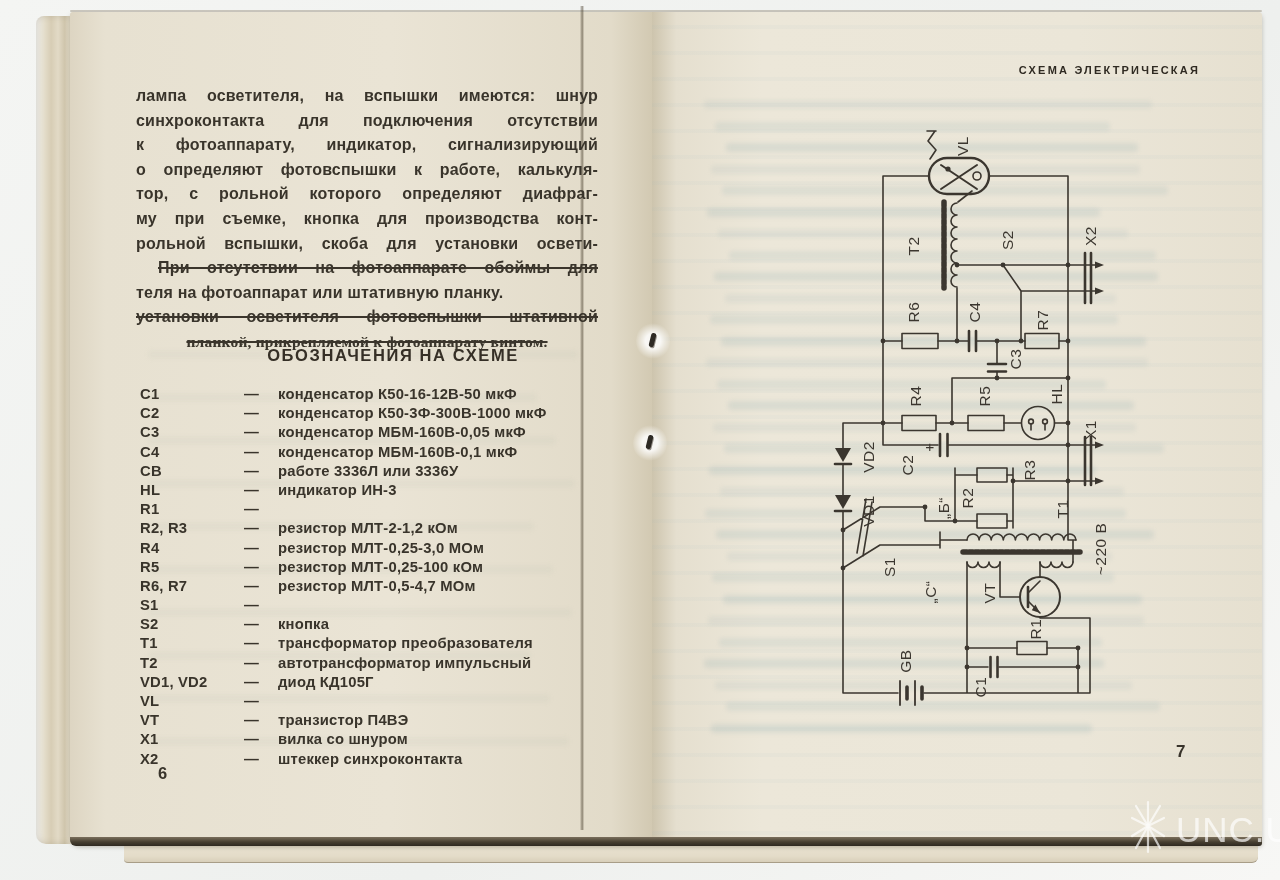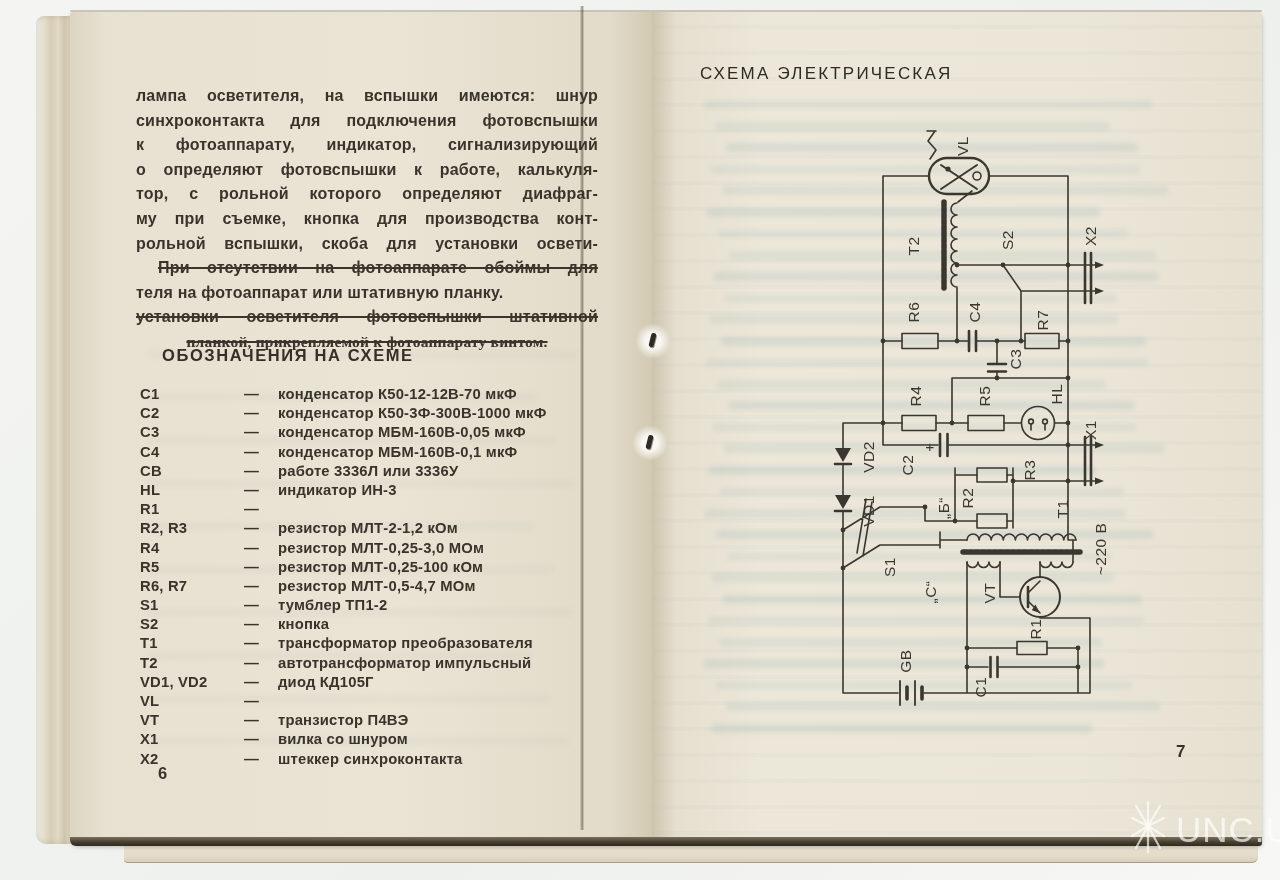--- a/index.html
+++ b/index.html
@@ -41,31 +41,31 @@
   
   .ghost{position:absolute;height:9px;border-radius:4px;filter:blur(2px);}
   
   #par-block{position:absolute;left:136px;top:84px;width:462px;color:#39342b;
       font-size:16px;font-weight:700;letter-spacing:.2px;line-height:24.6px;}
   .pline{white-space:nowrap;}
   .pline.j{text-align:justify;text-align-last:justify;}
   .pline.struck{text-decoration:line-through;text-decoration-thickness:2px;text-decoration-color:#3b352c;text-align:center;}
   .pline.indent{text-indent:22px;}
   .pline.serif{font-family:"Liberation Serif",serif;font-weight:700;font-size:15.5px;}
-  #legend-title{position:absolute;left:162px;top:346px;width:462px;text-align:left;
+  #legend-title{position:absolute;left:162px;top:346px;width:462px;text-align:center;
       color:#352f26;font-size:16.5px;font-weight:700;letter-spacing:1.6px;white-space:nowrap;}
   #legend{position:absolute;left:140px;top:386px;width:470px;color:#39342b;}
   .lrow{display:grid;grid-template-columns:104px 34px 1fr;height:19.2px;
       font-size:14.8px;font-weight:700;letter-spacing:.2px;white-space:nowrap;align-items:baseline;}
   .lrow .dash{text-align:left;}
   #pagenum-left{position:absolute;left:158px;top:764px;width:40px;color:#39342b;
       font-size:16.5px;font-weight:700;}
   
-  #schema-title{position:absolute;left:700px;top:64px;width:500px;text-align:left;
-      color:#2f2a22;font-size:17px;font-weight:400;letter-spacing:2.2px;white-space:nowrap;}
+  #schema-title{position:absolute;left:700px;top:64px;width:500px;text-align:right;
+      color:#2f2a22;font-size:11px;font-weight:700;letter-spacing:2.2px;white-space:nowrap;}
   #pagenum-right{position:absolute;left:1176px;top:742px;width:30px;color:#39342b;
       font-size:17px;font-weight:700;}
   #schematic{position:absolute;left:770px;top:118px;width:410px;height:632px;}
   #schematic text{font-family:"Liberation Sans",sans-serif;font-size:15.5px;fill:#3b362f;
       font-weight:400;letter-spacing:.5px;}
   
   #watermark{position:absolute;left:1128px;top:794px;width:160px;height:70px;opacity:.85;}
   #watermark .wm-text{position:absolute;left:48px;top:16px;color:rgba(255,255,255,.8);
       font-size:35px;font-weight:400;letter-spacing:1px;}
   #top-edge-line{position:absolute;left:70px;top:10px;width:1192px;height:2px;
@@ -135,37 +135,37 @@
     <div class="paper"></div>
     <div class="wire"></div>
   </div>
   <div class="staple" style="left:641px;top:432px;">
     <div class="paper"></div>
     <div class="wire"></div>
   </div>
 
   <div id="par-block">
       <div class="pline j">лампа осветителя, на вспышки имеются: шнур</div>
-      <div class="pline j">синхроконтакта для подключения фотовспышки</div>
+      <div class="pline j">синхроконтакта для подключения отсутствии</div>
       <div class="pline j">к фотоаппарату, индикатор, сигнализирующий</div>
       <div class="pline j">о определяют фотовспышки к работе, калькуля-</div>
       <div class="pline j">тор, с рольной которого определяют диафраг-</div>
       <div class="pline j">му при съемке, кнопка для производства конт-</div>
       <div class="pline j">рольной вспышки, скоба для установки освети-</div>
       <div class="pline struck j indent">При отсутствии на фотоаппарате обоймы для</div>
       <div class="pline">теля на фотоаппарат или штативную планку.</div>
       <div class="pline struck j">установки осветителя фотовспышки штативной</div>
       <div class="pline struck serif">планкой, прикрепляемой к фотоаппарату винтом.</div>
     </div>
   <div id="legend-title">ОБОЗНАЧЕНИЯ НА СХЕМЕ</div>
   <div id="legend">
       <div class="lrow">
         <span>С1</span>
         <span class="dash">—</span>
-        <span>конденсатор К50-12-12В-70 мкФ</span>
+        <span>конденсатор К50-16-12В-50 мкФ</span>
       </div>
       <div class="lrow">
         <span>С2</span>
         <span class="dash">—</span>
         <span>конденсатор К50-3Ф-300В-1000 мкФ</span>
       </div>
       <div class="lrow">
         <span>С3</span>
         <span class="dash">—</span>
         <span>конденсатор МБМ-160В-0,05 мкФ</span>
@@ -205,21 +205,20 @@
         <span>резистор МЛТ-0,25-100 кОм</span>
       </div>
       <div class="lrow">
         <span>R6, R7</span>
         <span class="dash">—</span>
         <span>резистор МЛТ-0,5-4,7 МОм</span>
       </div>
       <div class="lrow">
         <span>S1</span>
         <span class="dash">—</span>
-        <span>тумблер ТП1-2</span>
       </div>
       <div class="lrow">
         <span>S2</span>
         <span class="dash">—</span>
         <span>кнопка</span>
       </div>
       <div class="lrow">
         <span>Т1</span>
         <span class="dash">—</span>
         <span>трансформатор преобразователя</span>

